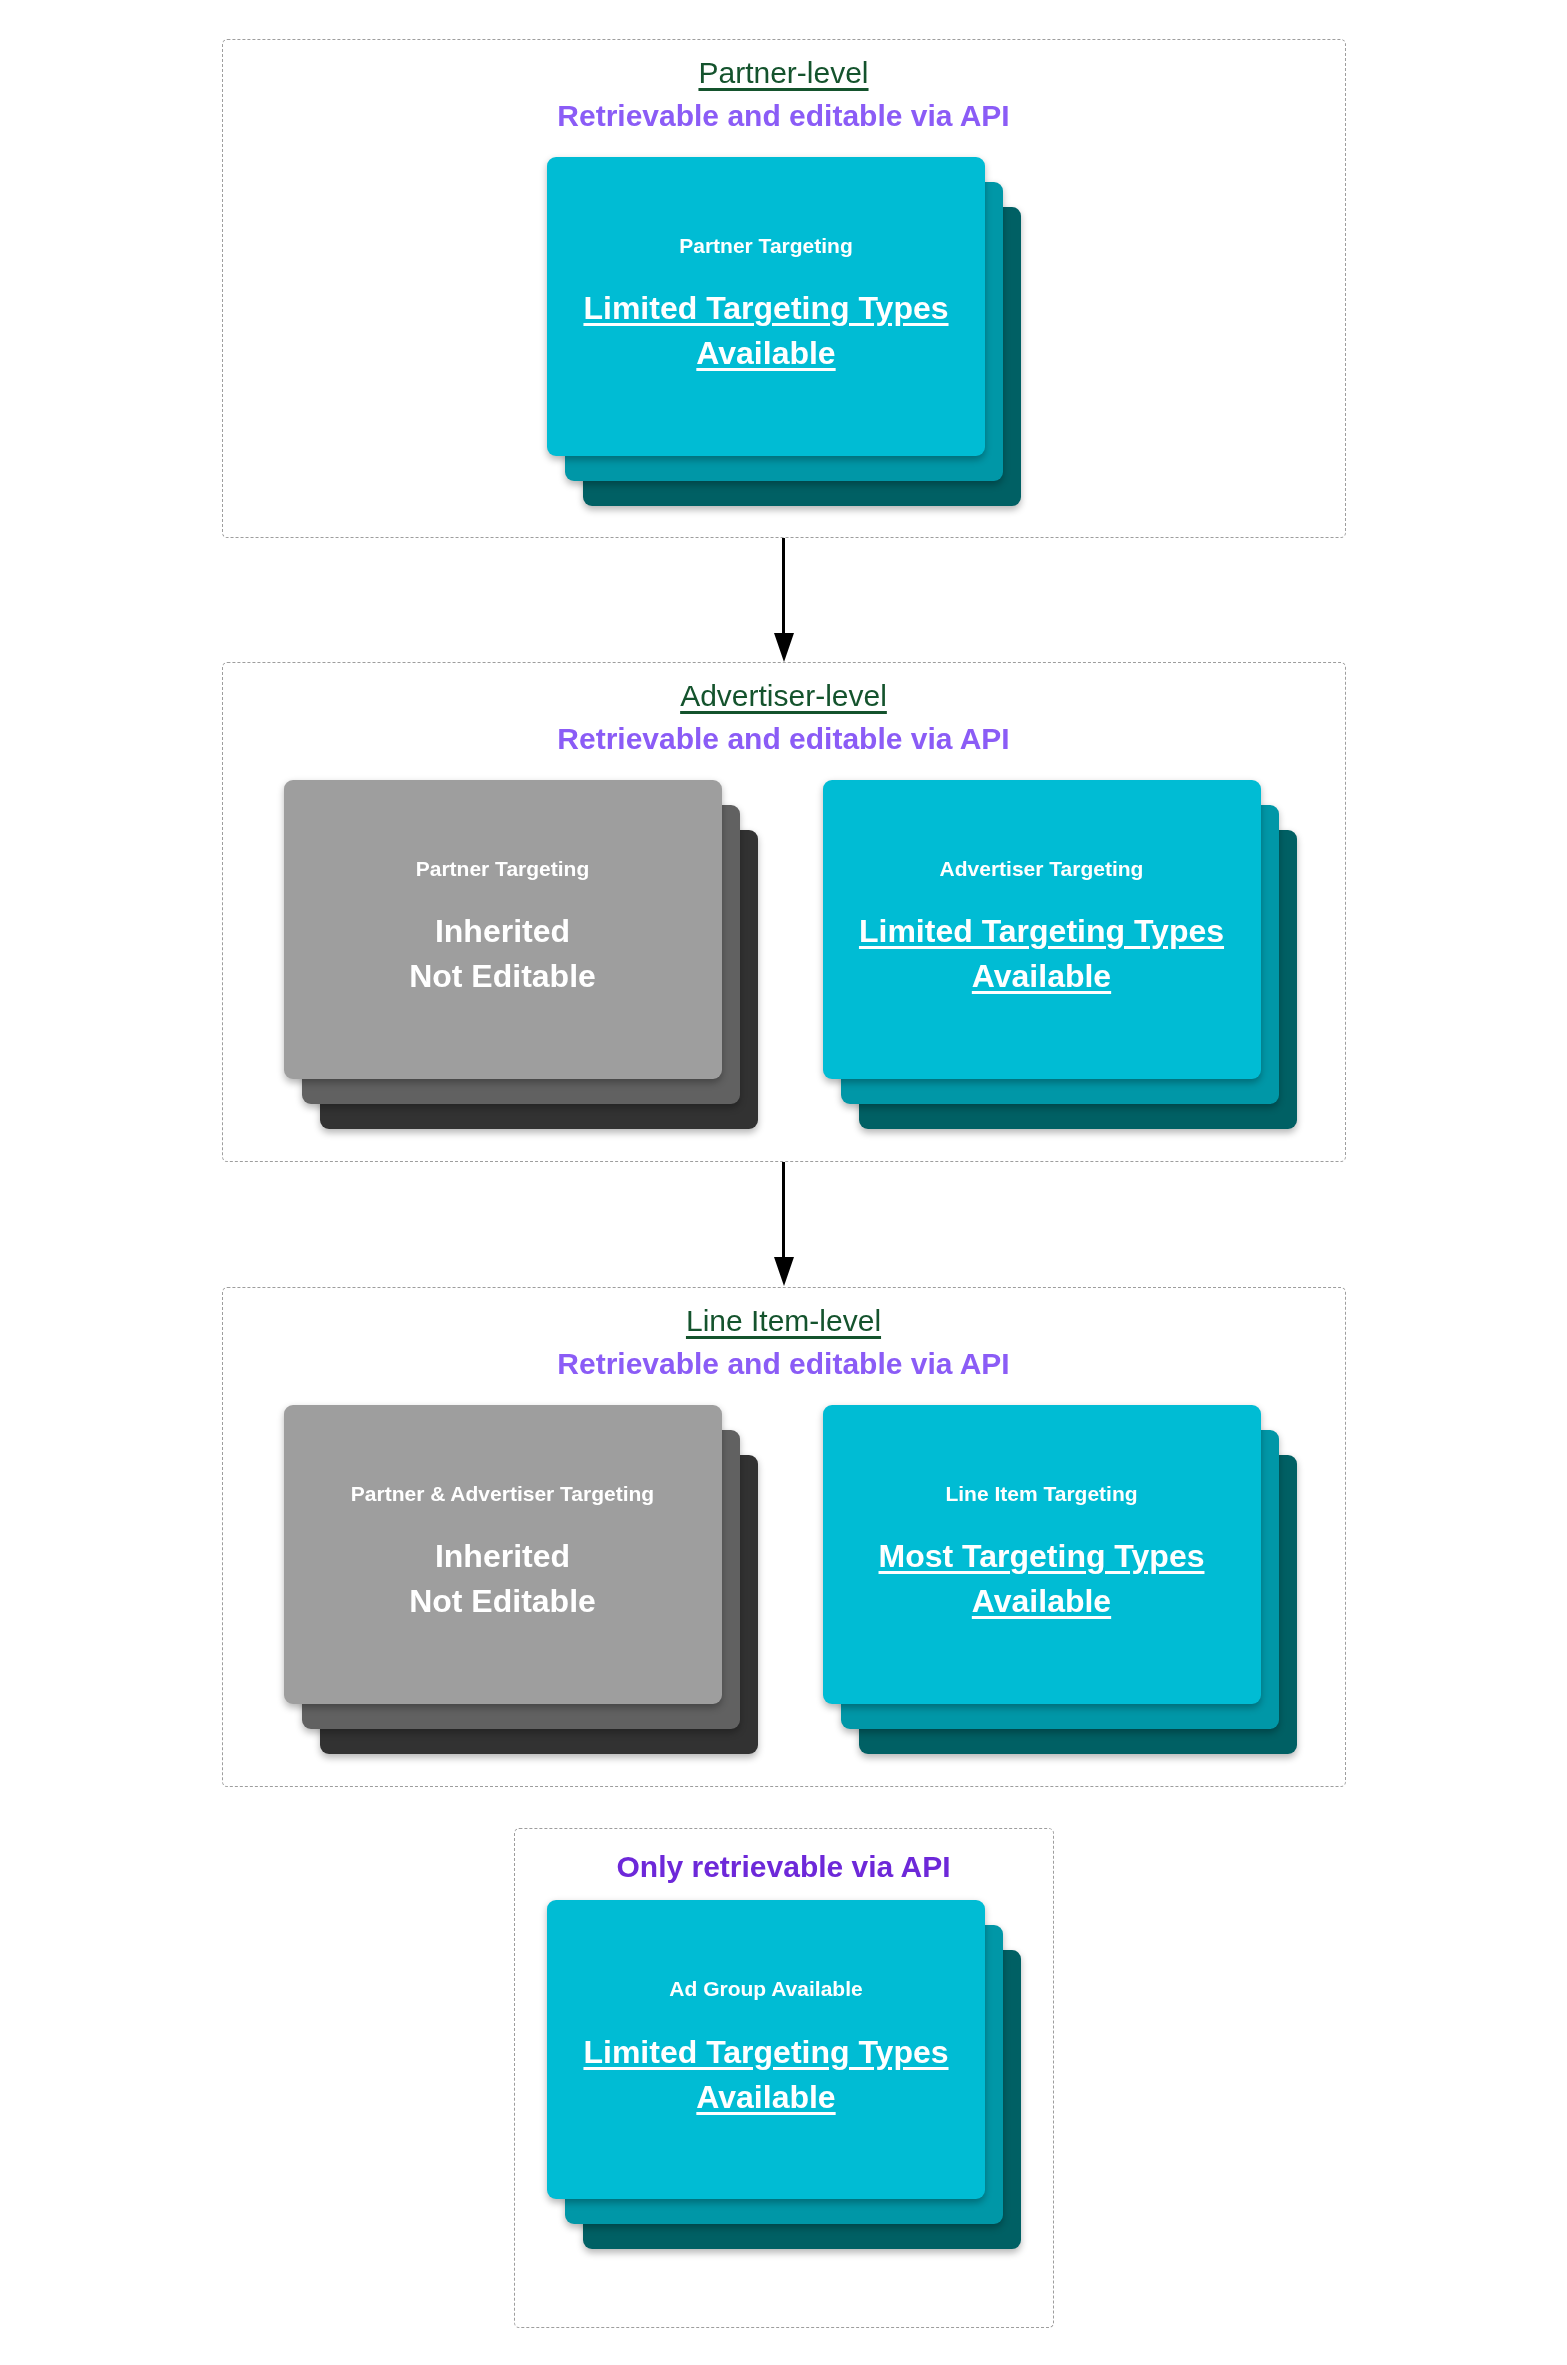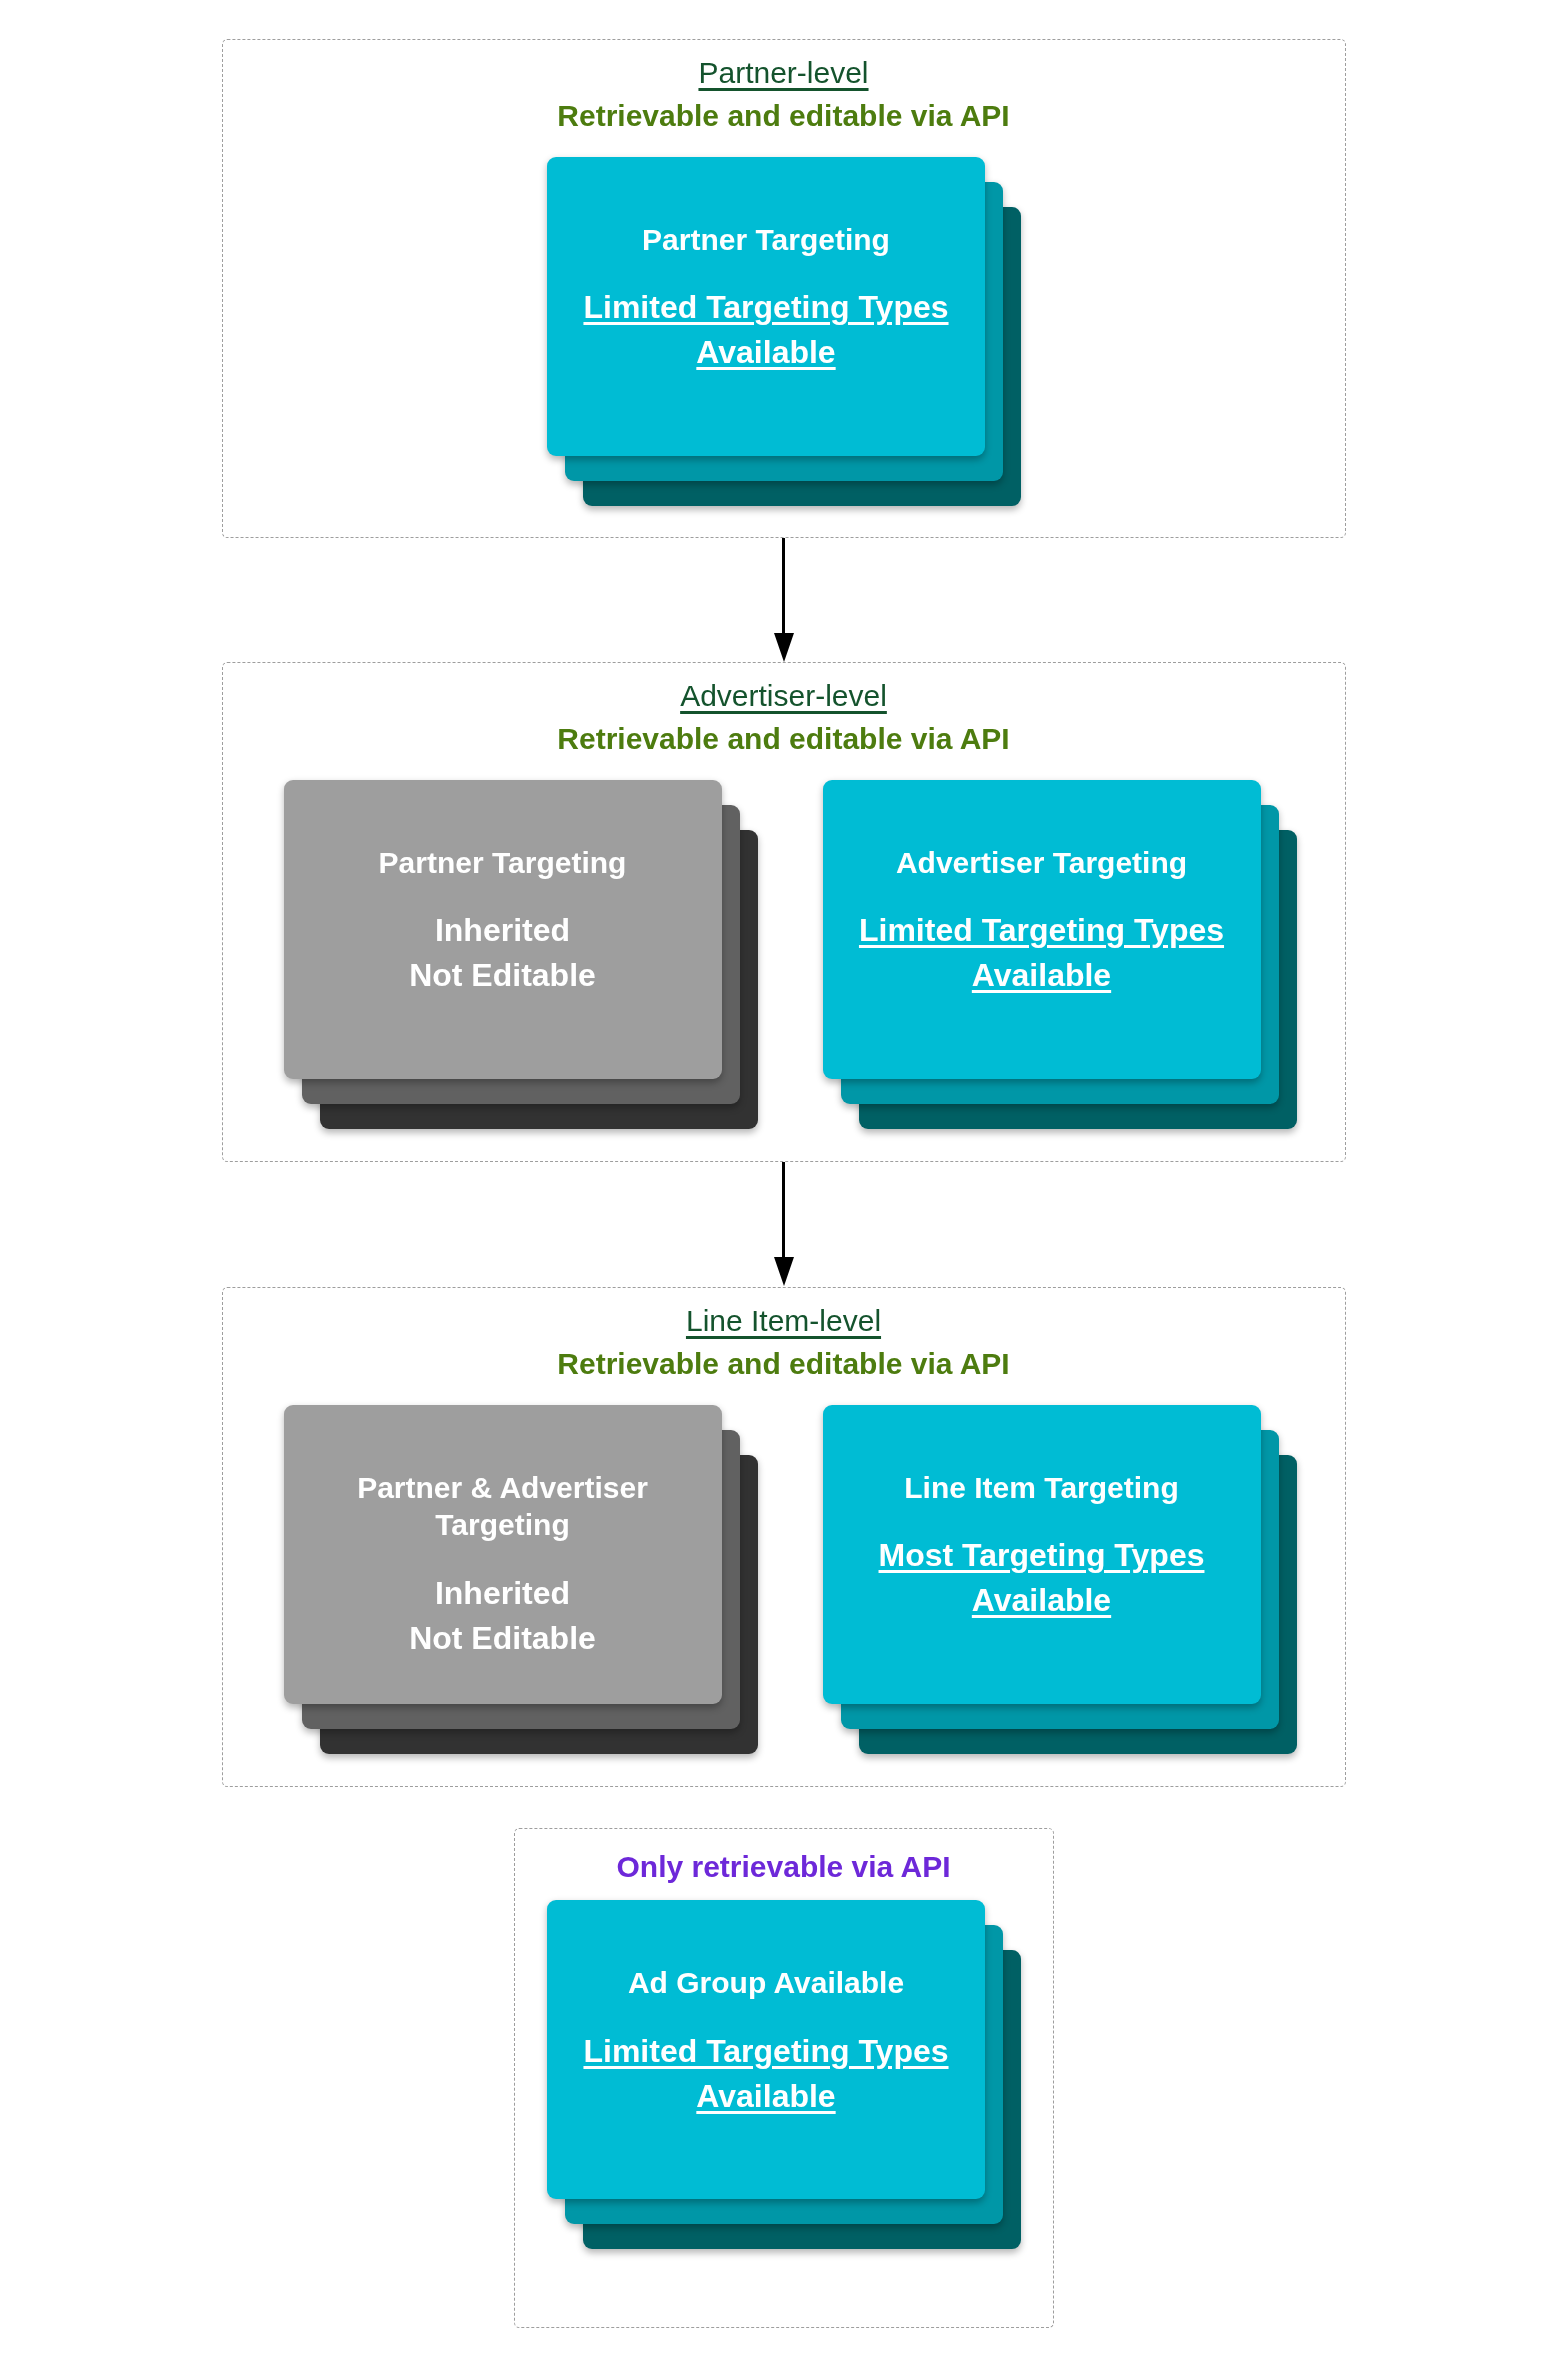--- a/index.html
+++ b/index.html
@@ -21,21 +21,21 @@
   .s3 { height:500px; }
   .s4 { width:540px; height:500px; margin-top:41px; }
 
   .section-header { padding-top:14.3px; }
   .title-line1 {
     font-size:30px; font-weight:400; color:#14532d;
     text-decoration:underline; text-underline-offset:4.5px;
     line-height:1.28;
   }
   .title-line2 {
-    font-size:30px; font-weight:700; color:#4d7c0f;
+    font-size:30px; font-weight:700; color:#8b5cf6;
     line-height:1.28; margin-top:4.5px;
   }
   .title-line2.red { color:#6d28d9; }
 
   .cards-row {
     display:flex; margin-top:21.4px;
   }
   .row-center { justify-content:center; }
   .row-split  { justify-content:space-between; padding:0 49px 0 61px; }
   .s4 .cards-row { margin-top:14.3px; }
@@ -58,21 +58,21 @@
   .gray .l3 { background:#323232; }
 
   .card-face {
     display:flex; flex-direction:column; align-items:center;
     box-sizing:border-box;
     padding:64px 25px 0 25px;
     color:#ffffff; text-align:center;
   }
   .stack.two-line .card-face { }
   .card-title {
-    font-size:30px; font-weight:700; line-height:1.25;
+    font-size:21px; font-weight:700; line-height:1.25;margin-top:12px;
   }
   .card-sub {
     margin-top:27px; font-size:32px; font-weight:700; line-height:1.4;
   }
   .card-sub.u .sub-line { text-decoration:underline; text-underline-offset:3.6px; }
 
   .gap-arrow {
     display:flex; justify-content:center; align-items:flex-start;
   }
   .g1 { height:124px; }

